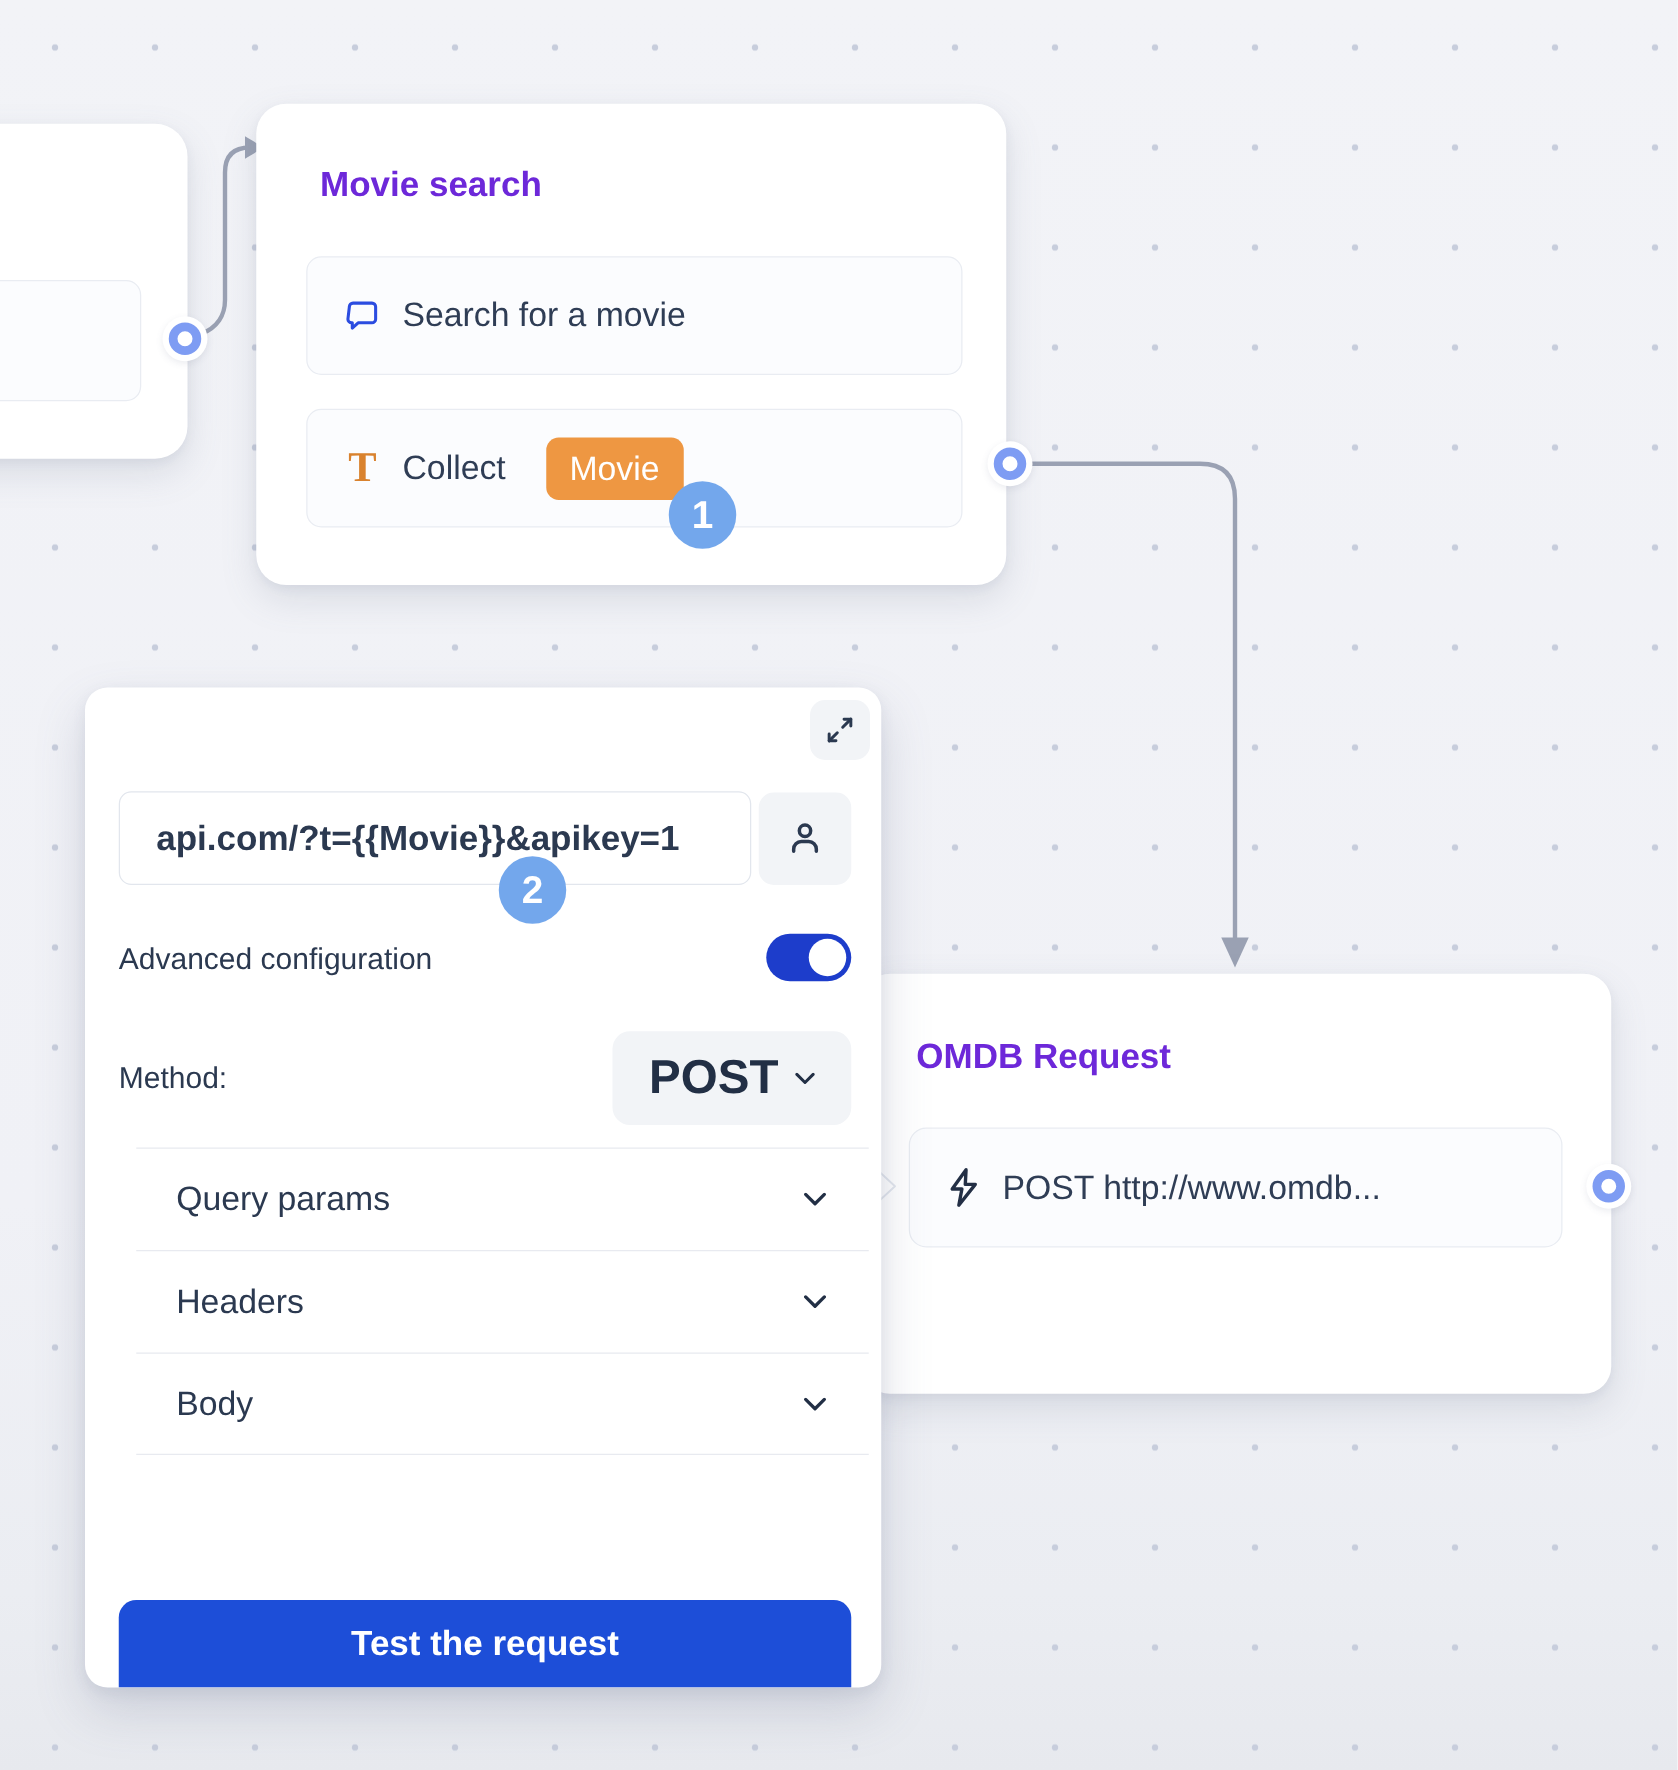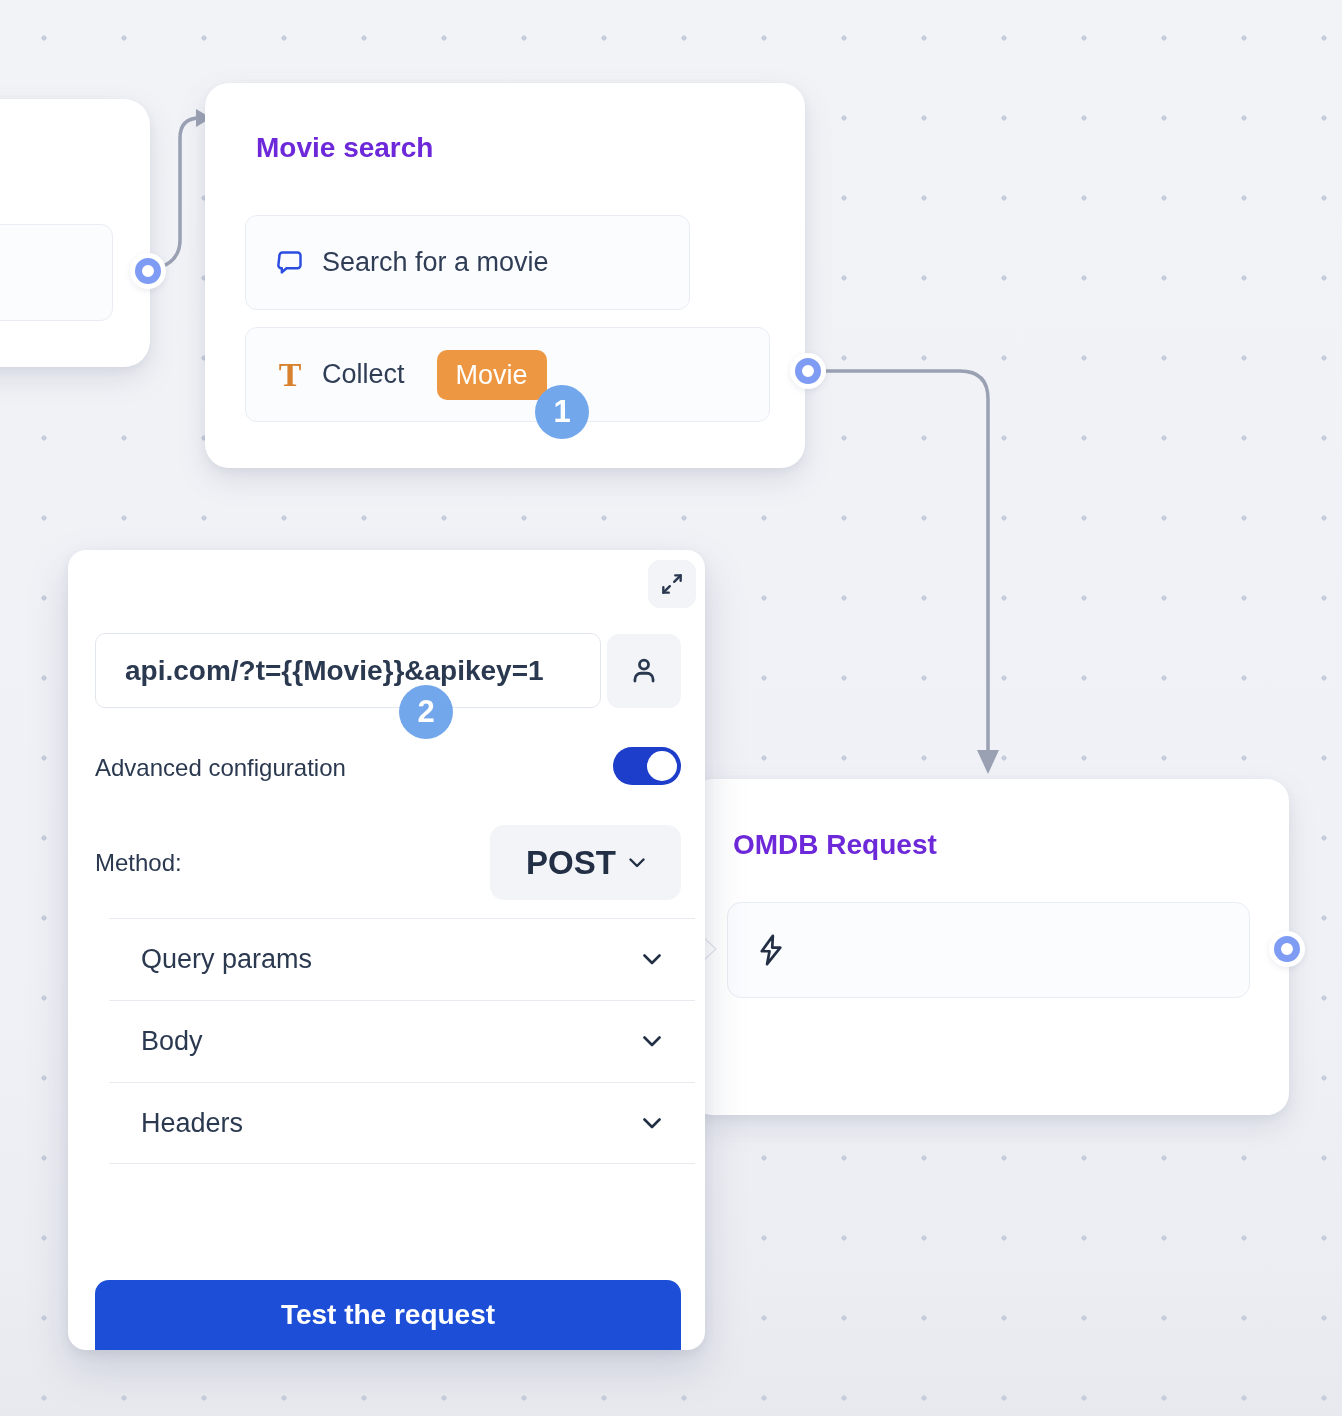--- a/index.html
+++ b/index.html
@@ -88,21 +88,21 @@
   }
   .toggle .knob{
     position:absolute;right:4px;top:4px;width:30px;height:30px;border-radius:50%;background:#ffffff;
   }
   .method-label{position:absolute;left:27px;top:295px;line-height:36px;}
   .method-select{
     position:absolute;left:422px;top:275px;width:191px;height:75px;
     background:#f2f4f7;border-radius:14px;display:flex;align-items:center;justify-content:center;
     gap:13px;cursor:pointer;
   }
-  .method-select .method-value{font-size:33px;font-weight:700;color:#222f45;}
+  .method-select .method-value{font-size:38px;font-weight:700;color:#222f45;}
   .sections{
     position:absolute;left:41px;top:368px;width:586px;
   }
   .section-row{
     height:82px;border-top:1.5px solid #e8eaf0;box-sizing:border-box;
     display:flex;align-items:center;justify-content:space-between;
     padding:0 34px 0 32px;cursor:pointer;
   }
   .section-row:last-child{border-bottom:1.5px solid #e8eaf0;}
   .section-row .section-label{font-size:27px;color:#2b3950;white-space:nowrap;}
@@ -131,21 +131,21 @@
   <div class="card" style="left:-210px;top:99px;width:360px;height:268px;">
     <div class="block-row" style="left:90px;top:125px;width:233px;height:97px;"></div>
   </div>
   <div class="port" style="left:130px;top:253px;">
     <div class="donut"></div>
   </div>
 
   <div class="card" style="left:205px;top:83px;width:600px;height:385px;border-radius:24px;">
     <div class="card-title" style="left:51px;top:47px;">Movie search</div>
 
-    <div class="block-row m-row" style="left:40px;top:122px;width:445px;height:95px;margin-top:10px;">
+    <div class="block-row m-row" style="left:40px;top:122px;width:525px;height:95px;">
       <svg width="28" height="28" viewBox="0 0 24 24">
         <path d="M3 5.5 a2.5 2.5 0 0 1 2.5-2.5 h13 a2.5 2.5 0 0 1 2.5 2.5 v8.5 a2.5 2.5 0 0 1 -2.5 2.5 H9 l-4 3.6 v-3.6 h-.5 a2.5 2.5 0 0 1 -2.5 -2.5 z" fill="none" stroke="#2b4ce0" stroke-width="2.1" stroke-linejoin="round"></path>
       </svg>
       <span class="row-label">Search for a movie</span>
     </div>
 
     <div class="block-row m-row" style="left:40px;top:244px;width:525px;height:95px;">
       <span class="t-glyph">T</span>
       <span class="row-label">Collect</span>
       <span class="var-badge">Movie</span>
@@ -160,20 +160,21 @@
     <div class="card-title" style="left:43px;top:48px;">OMDB Request</div>
 
     <svg class="notch" width="16" height="26" viewBox="0 0 16 26">
       <path d="M1 1 L14 13 L1 25" fill="#ffffff" stroke="#e2e6ed" stroke-width="1.5" stroke-linejoin="round"></path>
     </svg>
 
     <div class="block-row" style="left:37px;top:123px;width:523px;height:96px;border-radius:14px;padding-left:28px;gap:16px;">
       <svg width="30" height="32" viewBox="0 0 24 26">
         <path d="M13.5 1.5 L4.5 14 H10.8 L8.8 24.5 L19.5 11 H13 Z" fill="none" stroke="#232f45" stroke-width="2.2" stroke-linejoin="round"></path>
       </svg>
+      <span class="row-label">POST http://www.omdb...</span>
     </div>
   </div>
   <div class="port" style="left:1269px;top:931px;">
     <div class="donut"></div>
   </div>
 
   <div class="panel">
 
     <div class="icon-btn" style="left:580px;top:10px;width:48px;height:48px;">
       <svg width="26" height="26" viewBox="0 0 24 24">
@@ -208,36 +209,36 @@
     <div class="method-select">
       <span class="method-value">POST</span>
       <svg width="16" height="10" viewBox="0 0 16 10">
         <polyline points="1.5,1.5 8,8 14.5,1.5" fill="none" stroke="#222f45" stroke-width="2.4" stroke-linecap="round" stroke-linejoin="round"></polyline>
       </svg>
     </div>
 
     <div class="sections">
       <div class="section-row">
         <span class="section-label">Query params</span>
+        <svg width="18" height="11" viewBox="0 0 18 11">
+          <polyline points="1.5,1.5 9,9 16.5,1.5" fill="none" stroke="#222f45" stroke-width="2.6" stroke-linecap="round" stroke-linejoin="round"></polyline>
+        </svg>
+      </div>
+      <div class="section-row">
+        <span class="section-label">Headers</span>
         <svg width="18" height="11" viewBox="0 0 18 11">
           <polyline points="1.5,1.5 9,9 16.5,1.5" fill="none" stroke="#222f45" stroke-width="2.6" stroke-linecap="round" stroke-linejoin="round"></polyline>
         </svg>
       </div>
       <div class="section-row">
         <span class="section-label">Body</span>
         <svg width="18" height="11" viewBox="0 0 18 11">
           <polyline points="1.5,1.5 9,9 16.5,1.5" fill="none" stroke="#222f45" stroke-width="2.6" stroke-linecap="round" stroke-linejoin="round"></polyline>
         </svg>
       </div>
-      <div class="section-row">
-        <span class="section-label">Headers</span>
-        <svg width="18" height="11" viewBox="0 0 18 11">
-          <polyline points="1.5,1.5 9,9 16.5,1.5" fill="none" stroke="#222f45" stroke-width="2.6" stroke-linecap="round" stroke-linejoin="round"></polyline>
-        </svg>
-      </div>
     </div>
 
     <button class="test-btn">Test the request</button>
   </div>
 
   <div class="step-badge" style="left:399px;top:685px;">2</div>
 
 </div>
 
 </body></html>

